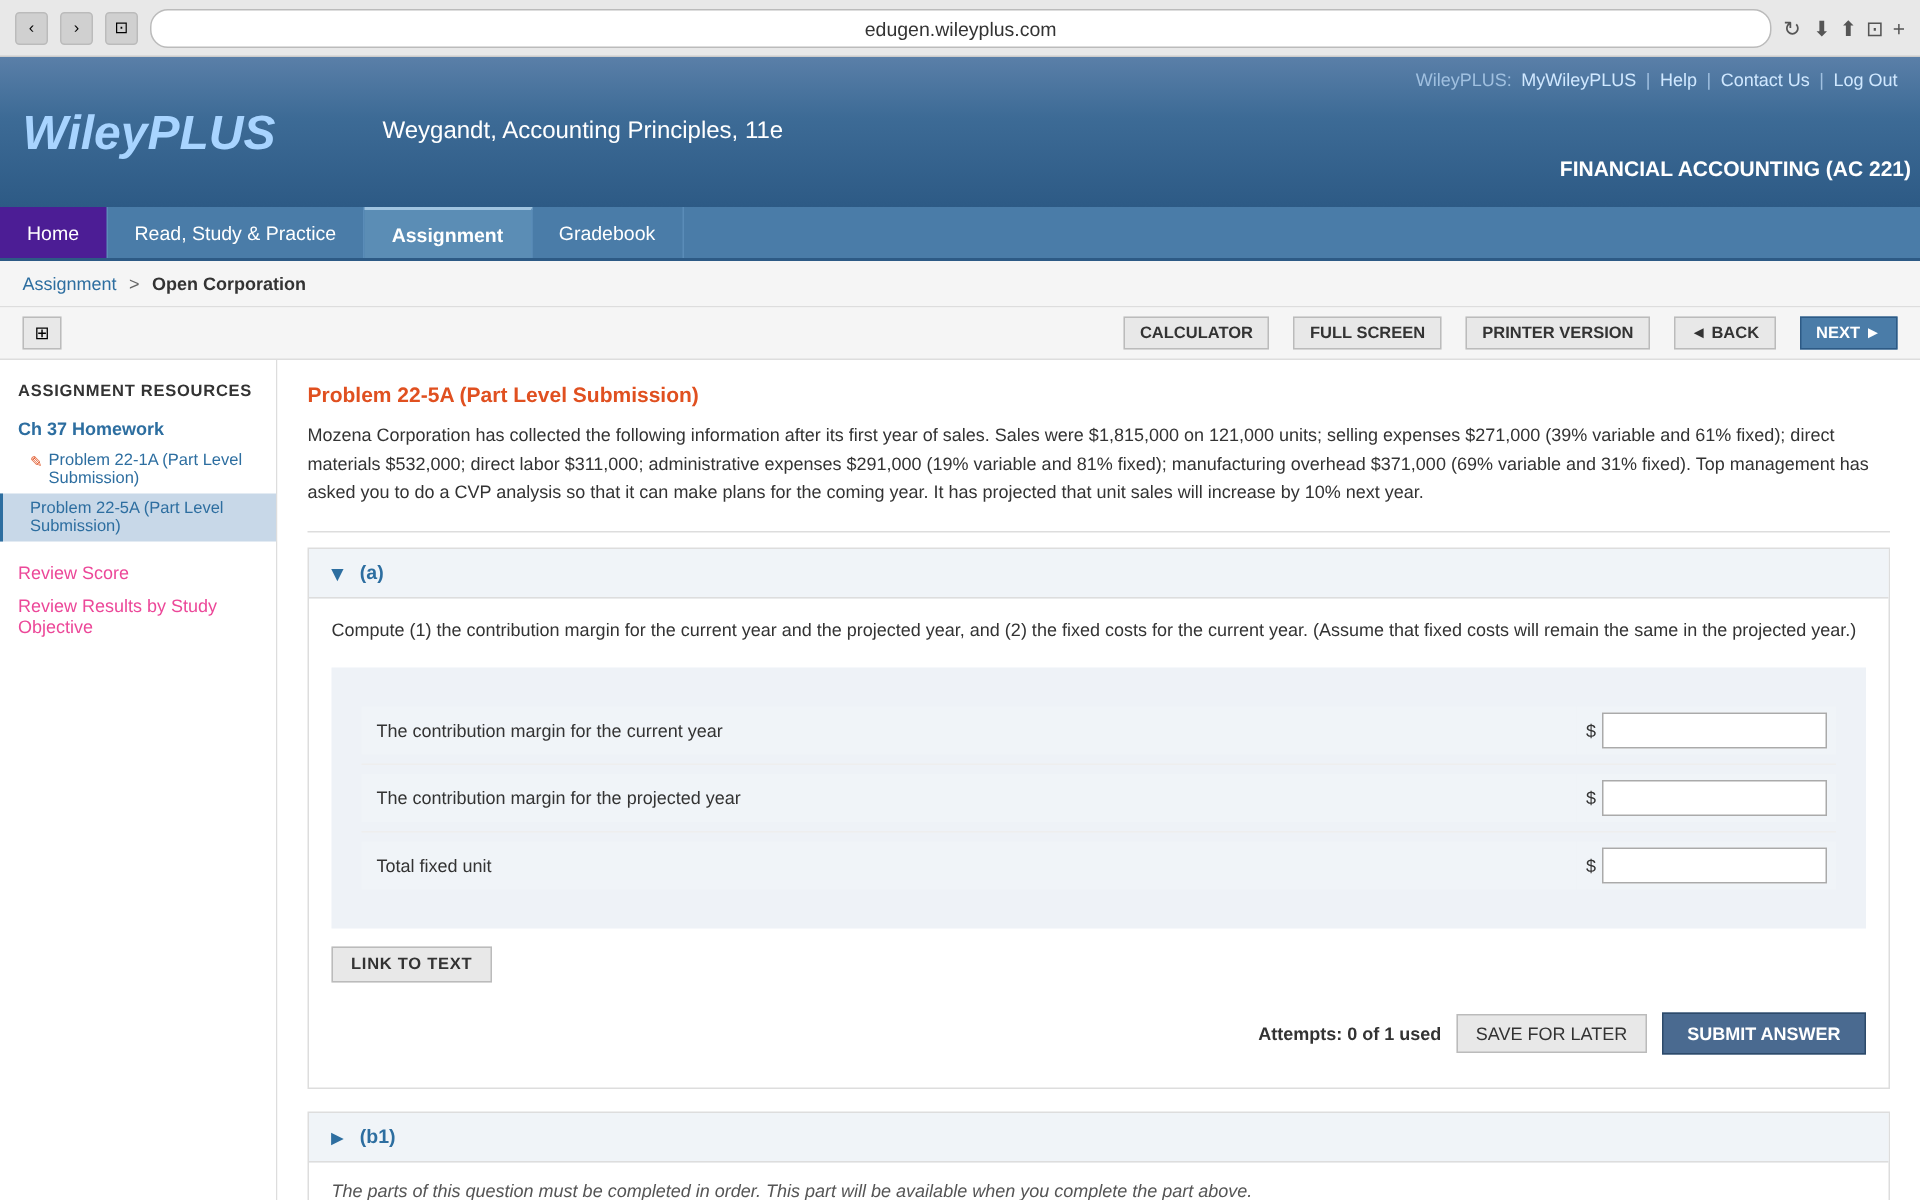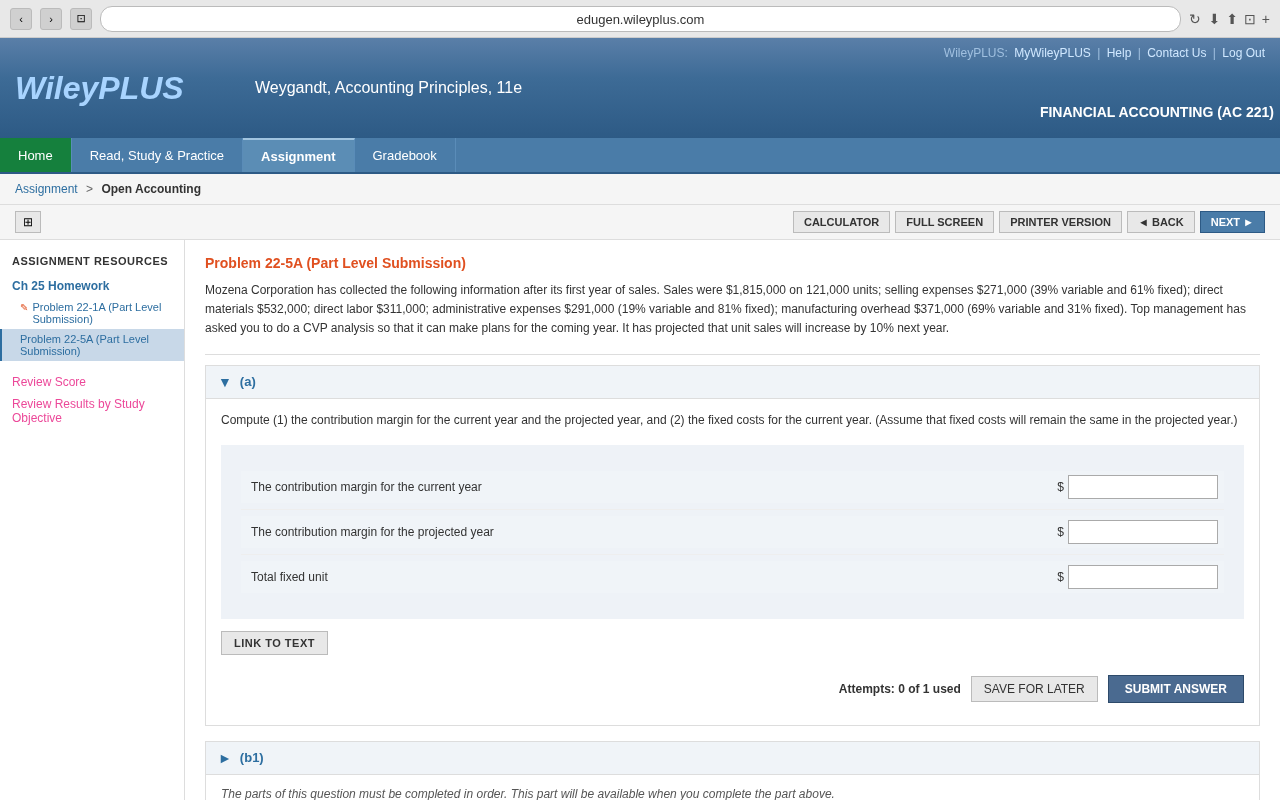--- a/index.html
+++ b/index.html
@@ -102,21 +102,21 @@
       color: #fff;
       cursor: pointer;
       border-right: 1px solid #5a8cb8;
       text-decoration: none;
     }
     .nav-tab.active {
       background: #5b8db5;
       font-weight: bold;
       border-top: 2px solid #a0c4e0;
     }
-    .nav-tab.home { background: #15803d; }
+    .nav-tab.home { background: #4c1d95; }
 
     
     .breadcrumb {
       padding: 8px 15px;
       font-size: 12px;
       color: #333;
       border-bottom: 1px solid #ddd;
       background: #f5f5f5;
     }
     .breadcrumb a { color: #2d6ea0; text-decoration: none; }
@@ -132,21 +132,21 @@
       border-bottom: 1px solid #ddd;
     }
     .toolbar-left { flex: 1; }
     .toolbar-expand-btn {
       background: #e8e8e8;
       border: 1px solid #bbb;
       padding: 3px 7px;
       font-size: 12px;
       cursor: pointer;
     }
-    .toolbar-right { display: flex; gap: 5px; padding-left: 24px; }
+    .toolbar-right { display: flex; gap: 16px; padding-left: 24px; }
     .toolbar-btn {
       background: #e8e8e8;
       border: 1px solid #bbb;
       padding: 4px 10px;
       font-size: 11px;
       font-weight: bold;
       cursor: pointer;
       color: #333;
       text-transform: uppercase;
     }
@@ -396,41 +396,41 @@
 <div class="nav-tabs">
   <a class="nav-tab home">Home</a>
   <a class="nav-tab">Read, Study &amp; Practice</a>
   <a class="nav-tab active">Assignment</a>
   <a class="nav-tab">Gradebook</a>
 </div>
 
 <div class="breadcrumb">
   <a>Assignment</a>
   <span class="separator">&gt;</span>
-  <span class="current">Open Accounting</span>
+  <span class="current">Open Corporation</span>
 </div>
 
 <div class="toolbar-row">
   <div class="toolbar-left">
     <button class="toolbar-expand-btn">⊞</button>
   </div>
   <div class="toolbar-right">
     <button class="toolbar-btn">CALCULATOR</button>
     <button class="toolbar-btn">FULL SCREEN</button>
     <button class="toolbar-btn">PRINTER VERSION</button>
     <button class="toolbar-btn">◄ BACK</button>
     <button class="toolbar-btn next-btn">NEXT ►</button>
   </div>
 </div>
 
 <div class="main-layout">
 
   <div class="sidebar">
     <div class="sidebar-title">ASSIGNMENT RESOURCES</div>
-    <div class="sidebar-section-title">Ch 25 Homework</div>
+    <div class="sidebar-section-title">Ch 37 Homework</div>
     <div class="sidebar-item">
       <span class="edit-icon">✎</span>
       <a>Problem 22-1A (Part Level Submission)</a>
     </div>
     <div class="sidebar-item active">
       <a>Problem 22-5A (Part Level Submission)</a>
     </div>
     <div style="height:10px"></div>
     <a class="sidebar-link">Review Score</a>
     <a class="sidebar-link">Review Results by Study<br>Objective</a>

